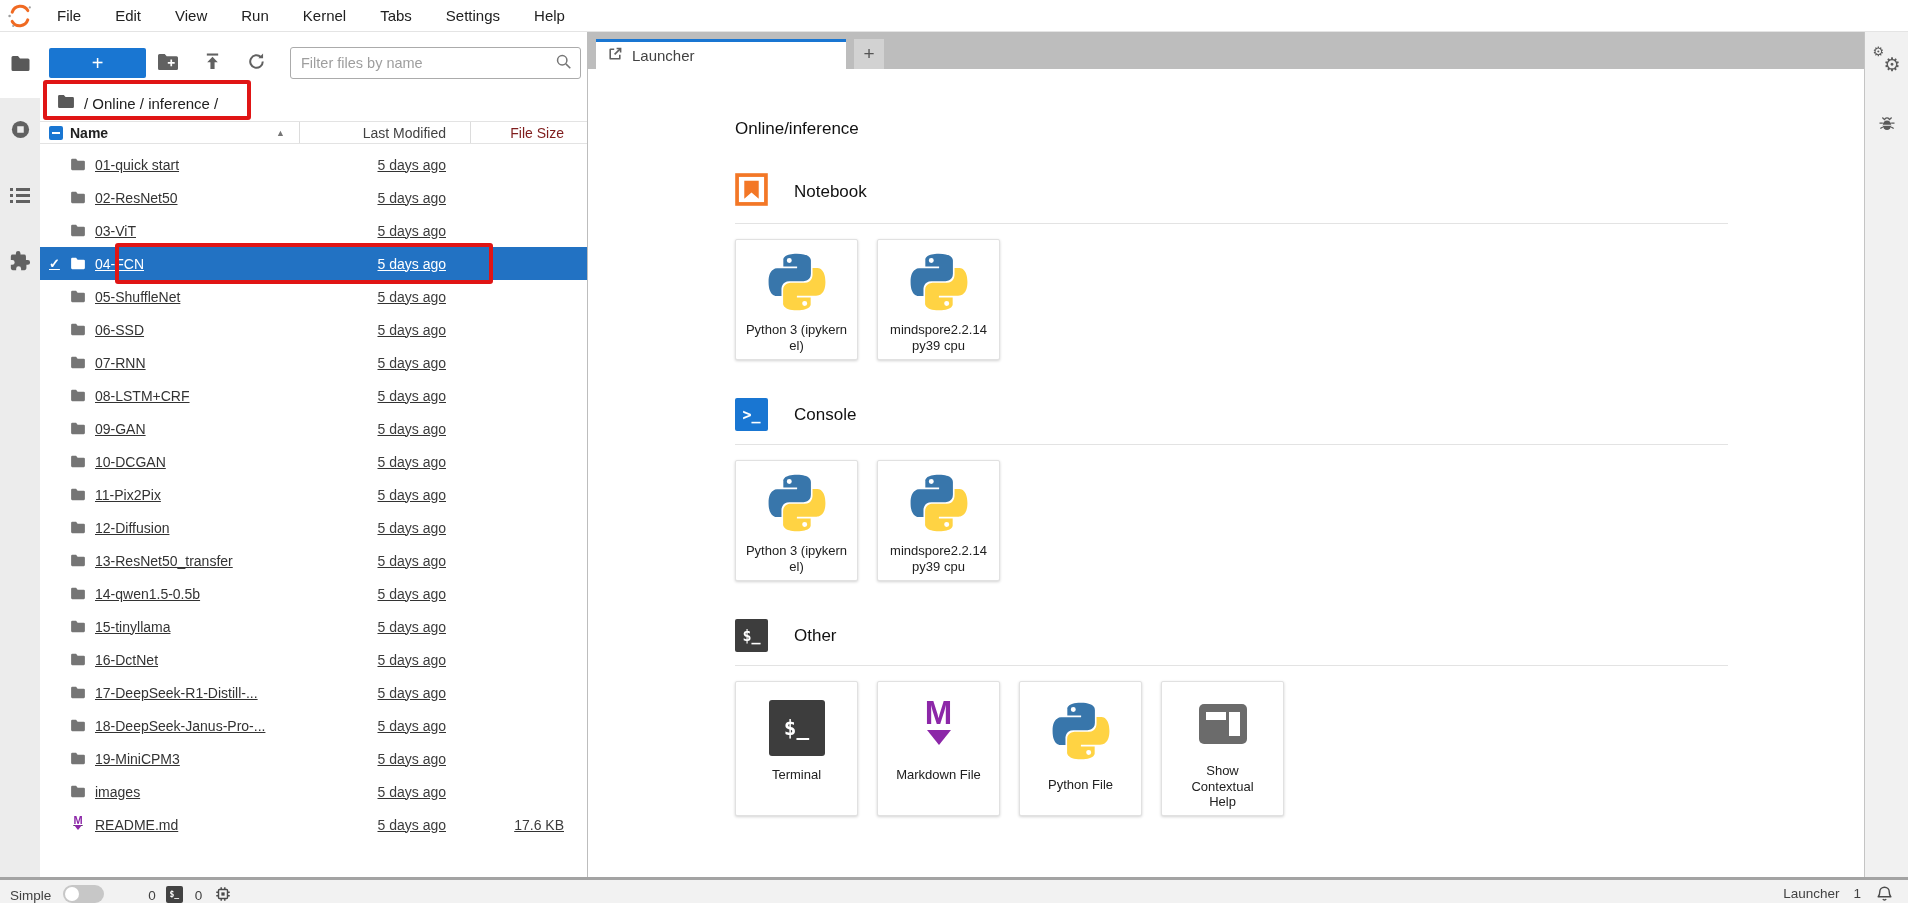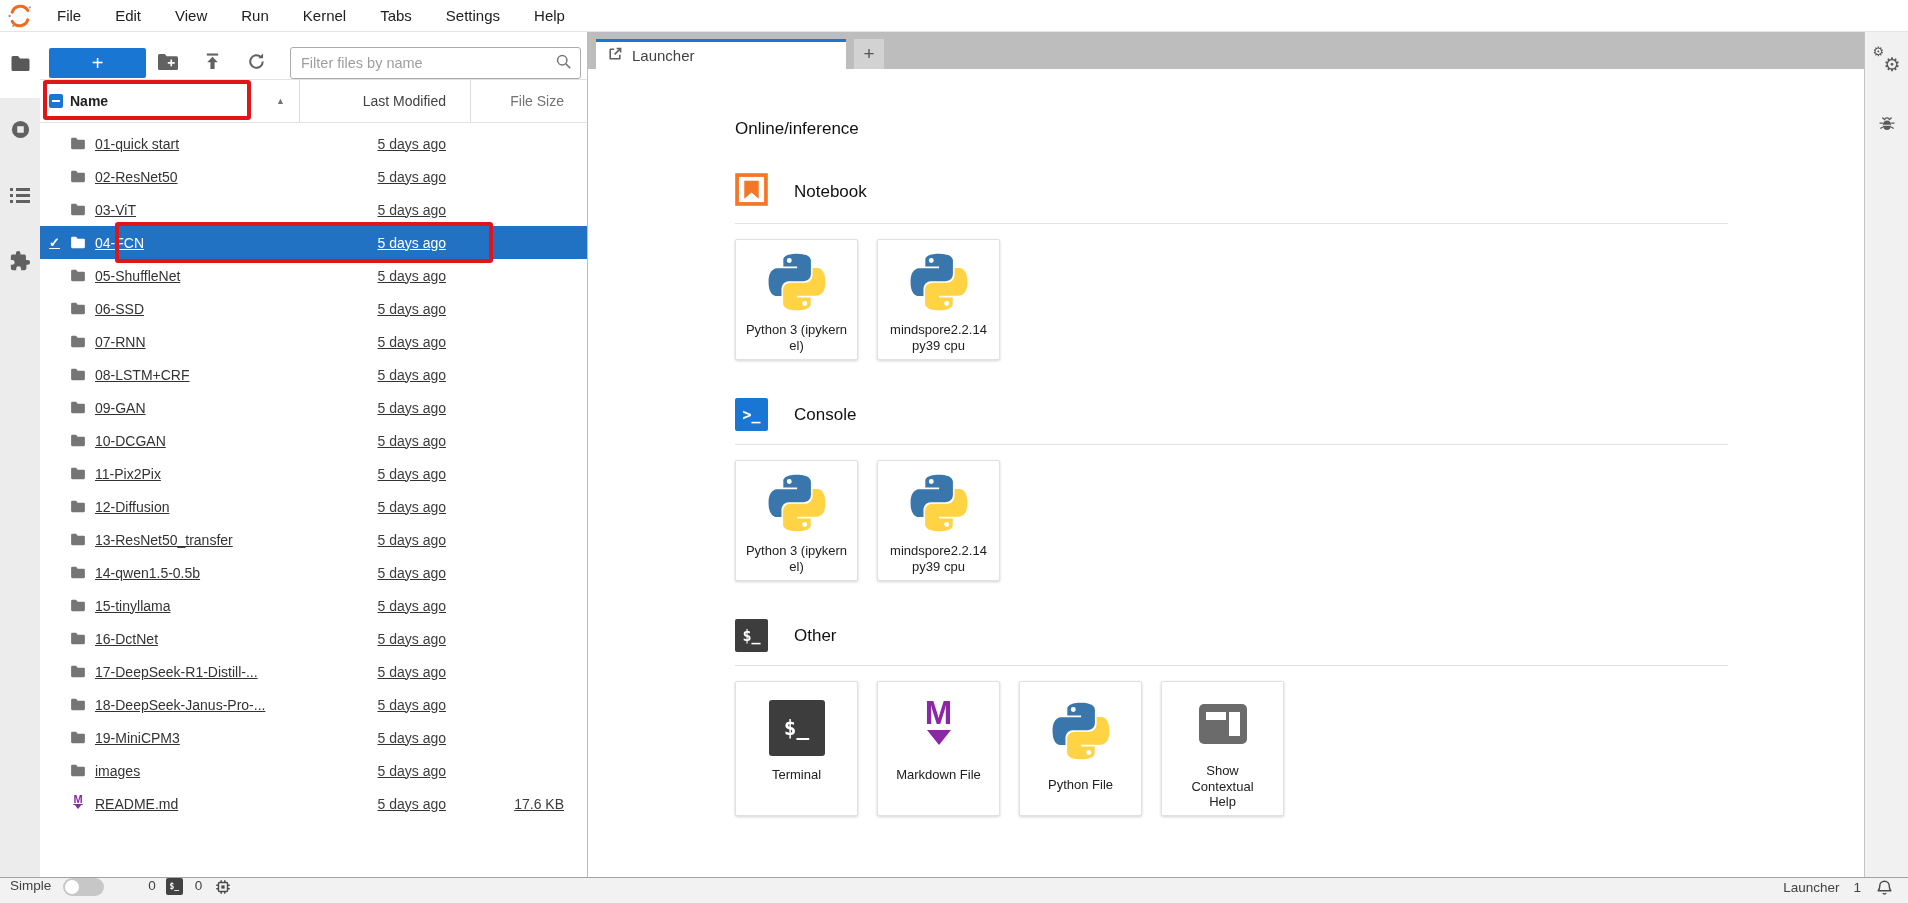--- a/index.html
+++ b/index.html
@@ -26,28 +26,28 @@
 
   
   .filebrowser{width:548px;flex:0 0 548px;background:#fff;border-right:1px solid #bdbdbd;position:relative;}
   .fb-toolbar{margin:15px 6px 0 9px;height:32px;display:flex;align-items:center;}
   .new-btn{width:97px;height:30px;background:var(--accent);color:#fff;border:none;border-radius:2px;font-size:20px;line-height:28px;cursor:pointer;}
   .tb-icon{width:44px;height:30px;background:none;border:none;display:flex;align-items:center;justify-content:center;cursor:pointer;}
   .fb-filter{flex:1;height:32px;border:1px solid #ababab;border-radius:3px;display:flex;align-items:center;padding:0 8px 0 10px;margin-left:12px;}
   .fb-filter input{border:none;outline:none;flex:1;font-size:14.5px;font-family:inherit;color:#7f1d1d;min-width:0;}
   .fb-filter input::placeholder{color:#9e9e9e;}
   .fb-crumb{height:36px;margin-top:6px;display:flex;align-items:center;padding-left:17px;font-size:15px;color:#212121;gap:9px;}
-  .fb-head{height:44px;border-top:1px solid #e3e3e3;border-bottom:1px solid #e3e3e3;display:flex;align-items:center;font-size:14px;padding-right:23px;}
+  .fb-head{height:23px;border-top:1px solid #e3e3e3;border-bottom:1px solid #e3e3e3;display:flex;align-items:center;font-size:14px;padding-right:23px;}
   .cbcol{flex:0 0 30px;padding-left:9px;display:flex;align-items:center;}
   .cbx{width:14px;height:14px;background:var(--accent);border-radius:2px;display:flex;align-items:center;justify-content:center;cursor:pointer;}
   .cbx .minus{width:8px;height:2px;background:#fff;}
   .h-name{flex:1;display:flex;align-items:center;font-weight:700;color:#212121;gap:6px;}
   .sort-arrow{margin-left:auto;margin-right:14px;font-size:9px;color:#757575;}
   .h-mod{flex:0 0 171px;text-align:right;border-left:1px solid #dcdcdc;align-self:stretch;display:flex;align-items:center;justify-content:flex-end;padding-right:24px;color:#424242;}
-  .h-size{flex:0 0 94px;text-align:right;border-left:1px solid #dcdcdc;align-self:stretch;display:flex;align-items:center;justify-content:flex-end;color:#737373;}
+  .h-size{flex:0 0 94px;text-align:right;border-left:1px solid #dcdcdc;align-self:stretch;display:flex;align-items:center;justify-content:flex-end;color:#7f1d1d;}
   .fb-list{margin-top:4px;position:relative;}
   .file-row{height:33px;display:flex;align-items:center;font-size:14px;padding-right:23px;cursor:pointer;text-decoration:underline;}
   .file-row .cbcol{color:#fff;font-size:13px;font-weight:700;}
   .ficon{flex:0 0 16px;margin-right:9px;display:flex;align-items:center;color:#757575;}
   .fname{flex:1;white-space:nowrap;overflow:hidden;}
   .fmod{flex:0 0 171px;text-align:right;padding-right:24px;color:#3c3c3c;}
   .fsize{flex:0 0 94px;text-align:right;color:#3c3c3c;}
   .file-row.selected{background:var(--sel);color:#fff;}
   .file-row.selected .fmod,.file-row.selected .fsize{color:#fff;}
   .file-row.selected .ficon{color:#fff;}
@@ -87,21 +87,21 @@
   .md-big .m{font-weight:700;font-size:33px;line-height:28px;color:var(--purple);}
   .md-big .t{width:0;height:0;border:12px solid transparent;border-top:15px solid var(--purple);margin-top:3px;}
 
   
   .rightbar{width:44px;flex:0 0 44px;background:#f1f1f1;border-left:1px solid #c4c4c4;display:flex;flex-direction:column;align-items:center;padding-top:16px;gap:42px;}
   .gears{position:relative;width:24px;height:24px;color:#5a5a5a;cursor:pointer;}
   .gears .g1{position:absolute;top:-4px;left:-2px;font-size:13px;}
   .gears .g2{position:absolute;bottom:-4px;right:-2px;font-size:19px;}
 
   
-  .statusbar{height:26px;background:#f2f2f2;border-top:1px solid #a3a3a3;display:flex;align-items:flex-start;font-size:13.5px;color:#424242;padding:0 14px 0 10px;}
+  .statusbar{height:26px;background:#f2f2f2;border-top:3px solid #a3a3a3;display:flex;align-items:flex-end;font-size:13.5px;color:#424242;padding:0 14px 0 10px;}
   .toggle{width:41px;height:18px;border-radius:9px;background:#c7c7c7;position:relative;margin-left:12px;cursor:pointer;}
   .toggle .knob{position:absolute;width:14px;height:14px;border-radius:50%;background:#fff;top:2px;left:2px;}
   .sb-count{margin-left:44px;}
   .term-mini{width:17px;height:17px;background:#424242;border-radius:2px;color:#fff;font-size:8px;font-weight:700;display:flex;align-items:center;justify-content:center;margin-left:10px;font-family:"DejaVu Sans Mono",monospace;}
   .sb-count2{margin-left:12px;}
   .chip{margin-left:12px;display:flex;cursor:pointer;}
   .sb-right{margin-left:auto;display:flex;align-items:center;gap:14px;}
   .bell{display:flex;cursor:pointer;}
 </style>
 </head>
@@ -199,20 +199,28 @@
         <input placeholder="Filter files by name" style="">
         <span>
           <svg width="17" height="17" viewBox="0 0 20 20" fill="none" stroke="#757575" stroke-width="1.8">
               <circle cx="8.5" cy="8.5" r="5.5"></circle>
               <path d="M12.8 12.8 18 18"></path>
             </svg>
         </span>
       </div>
     </div>
 
+    <div class="fb-crumb">
+      <span>
+        <svg width="18" height="15" viewBox="0 0 20 17">
+            <path d="M1 2.5A1.5 1.5 0 0 1 2.5 1h5l2 2.5h8A1.5 1.5 0 0 1 19 5v9.5a1.5 1.5 0 0 1-1.5 1.5h-15A1.5 1.5 0 0 1 1 14.5z" fill="#595959"></path>
+          </svg>
+      </span>
+      <span>/ Online / inference /</span>
+    </div>
     <div class="annotation-box crumb-box"></div>
 
     <div class="fb-head">
       <span class="cbcol">
         <span class="cbx">
             <span class="minus"></span>
           </span>
       </span>
       <span class="h-name">
         <span>Name</span>

